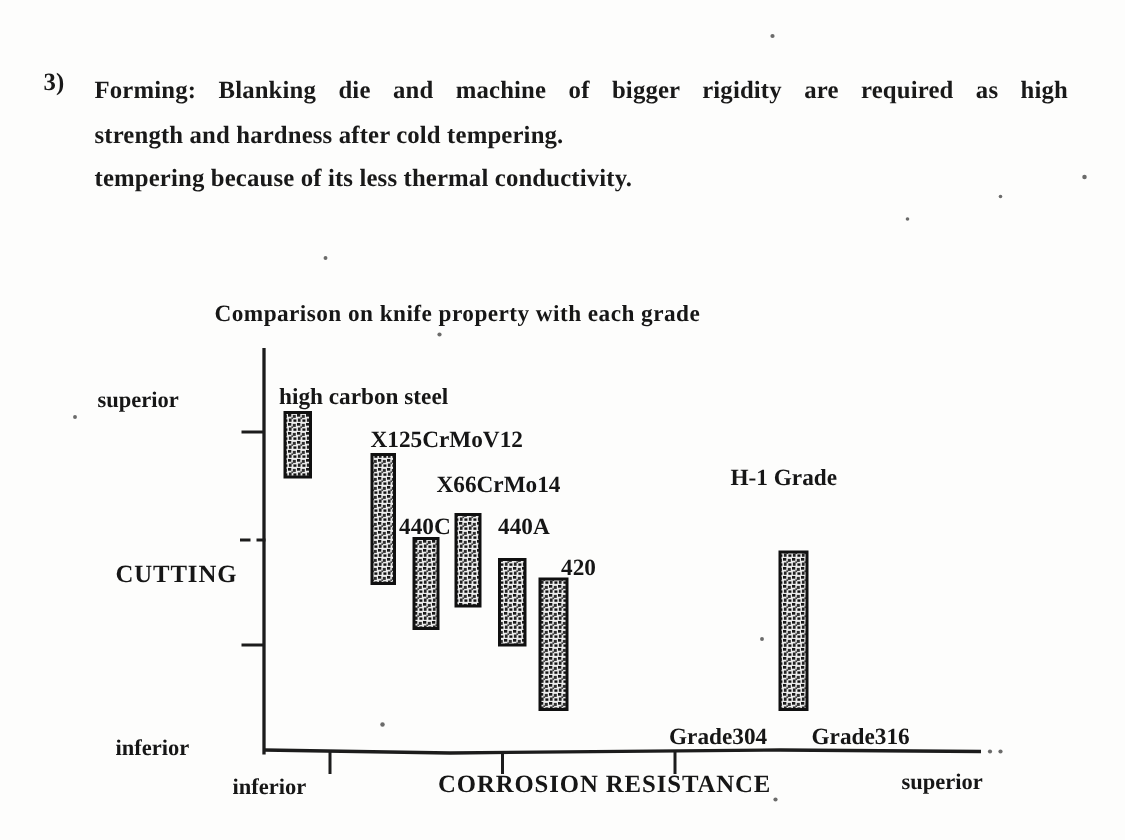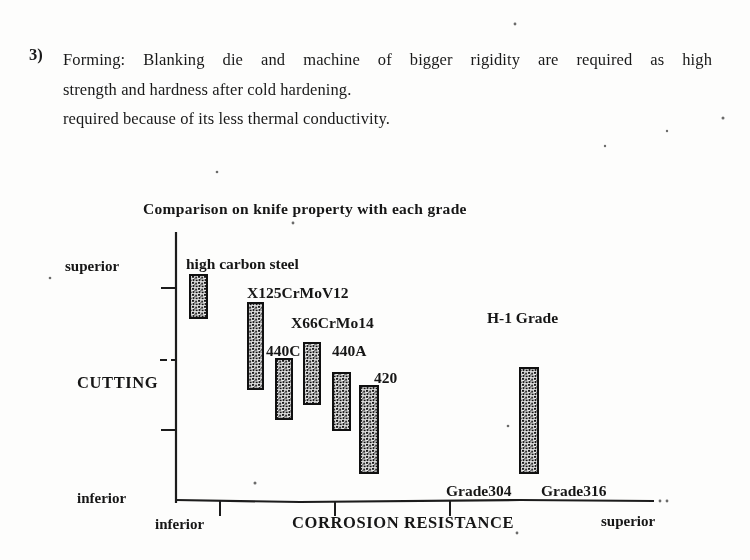--- a/index.html
+++ b/index.html
@@ -12,21 +12,21 @@
     color:#191919;
   }
   .para-number{
     position:absolute;left:29px;top:45px;
     font-size:16.5px;font-weight:700;
   }
   .para{
     position:absolute;left:63px;top:45px;width:649px;
   }
   .para .line{
-    font-size:16.5px;font-weight:400;line-height:29.6px;
+    font-size:16.5px;font-weight:700;line-height:29.6px;
     letter-spacing:0.1px;white-space:normal;
   }
   .para .line.justify{
     text-align:justify;
     text-align-last:justify;
   }
   #chart-svg{position:absolute;left:0;top:0;}
   #chart-svg text{fill:#161616;font-family:"Liberation Serif","DejaVu Serif",serif;}
   .chart-title{font-size:15.5px;font-weight:700;letter-spacing:0.3px;}
   .axis-label{font-size:15px;font-weight:700;}
@@ -39,22 +39,22 @@
 </style>
 </head>
 <body>
 
 <div id="page">
 
   <div class="para-number">3)</div>
 
   <div class="para">
     <div class="line justify">Forming: Blanking die and machine of bigger rigidity are required as high</div>
-    <div class="line">strength and hardness after cold hardening.</div>
-    <div class="line">required because of its less thermal conductivity.</div>
+    <div class="line">strength and hardness after cold tempering.</div>
+    <div class="line">tempering because of its less thermal conductivity.</div>
   </div>
 
   <svg id="chart-svg" width="750" height="560" viewBox="0 0 750 560">
     <defs>
       <pattern id="speckle" width="6" height="6" patternUnits="userSpaceOnUse">
         <rect width="6" height="6" fill="#ececec"></rect>
         <rect x="0" y="0" width="2.2" height="1.8" fill="#1a1a1a"></rect>
         <rect x="3.2" y="0.6" width="2" height="2" fill="#2e2e2e"></rect>
         <rect x="0.6" y="3" width="1.8" height="2.2" fill="#222222"></rect>
         <rect x="3.6" y="3.6" width="2" height="1.6" fill="#111111"></rect>

